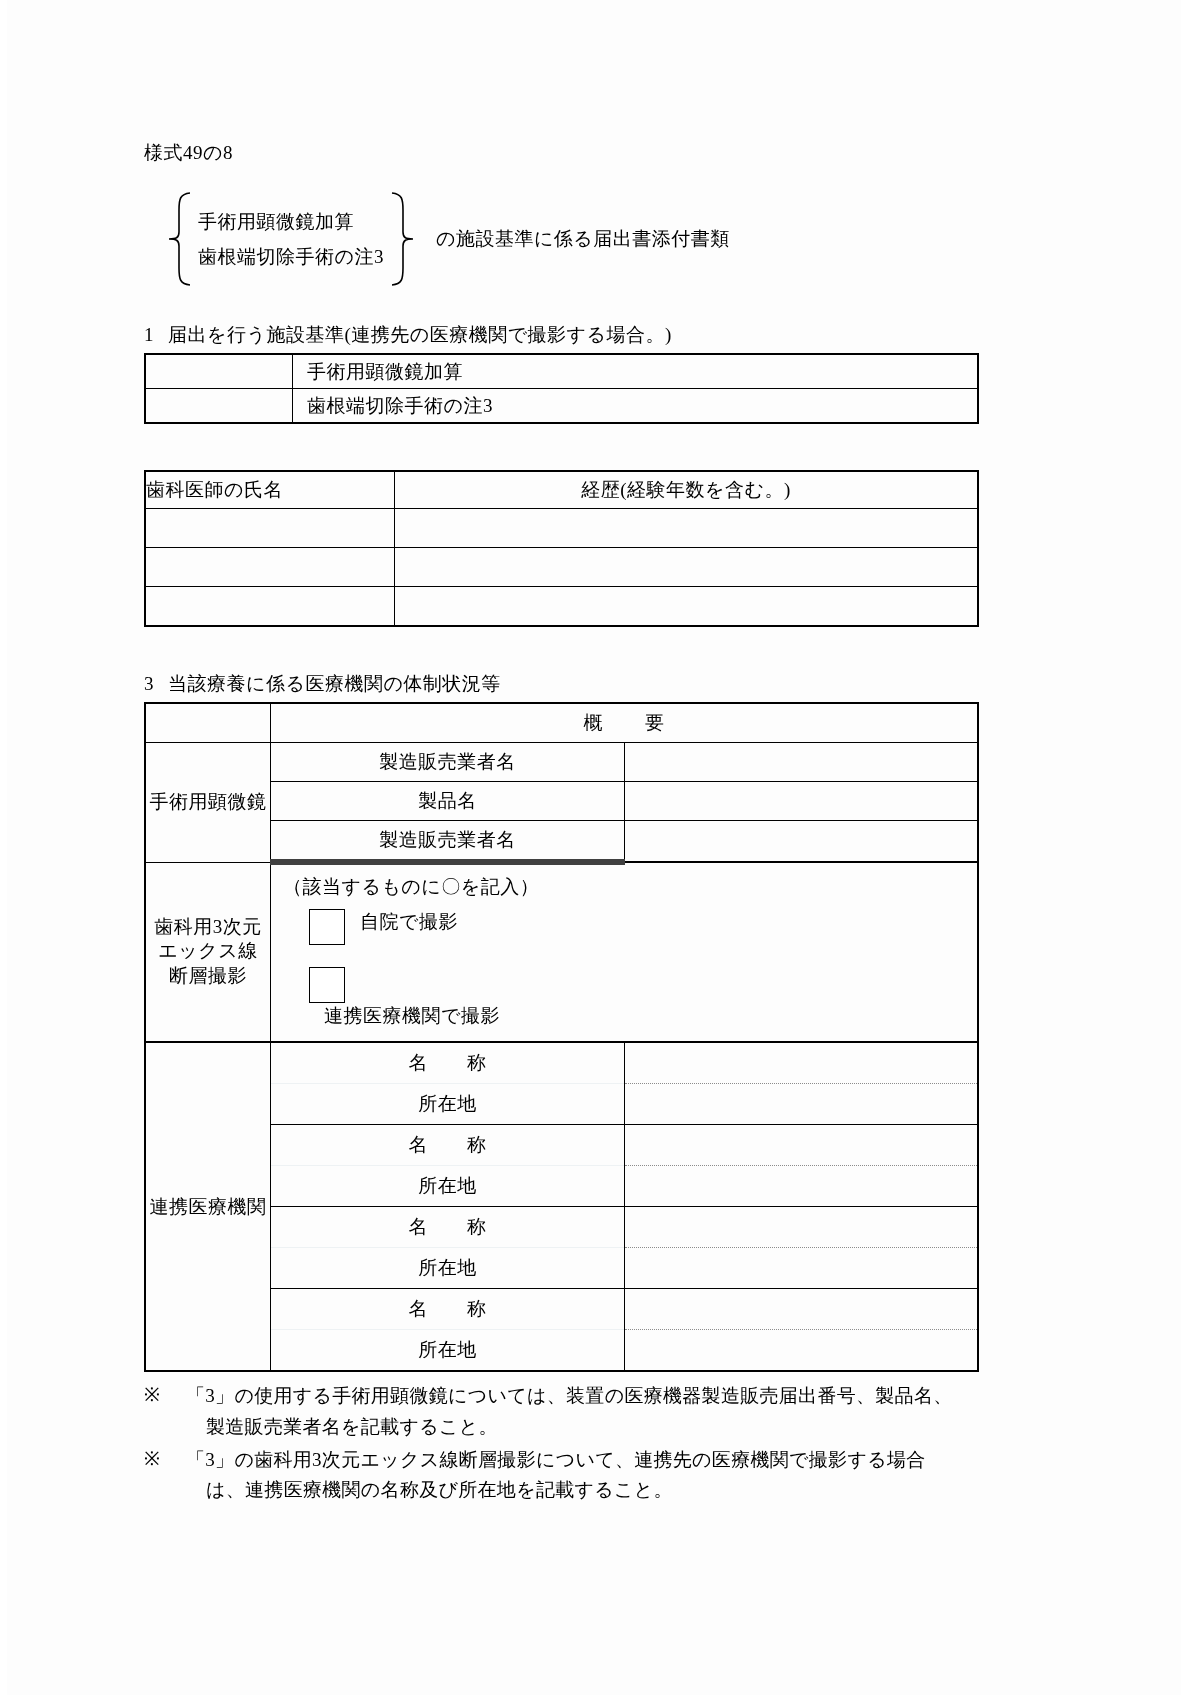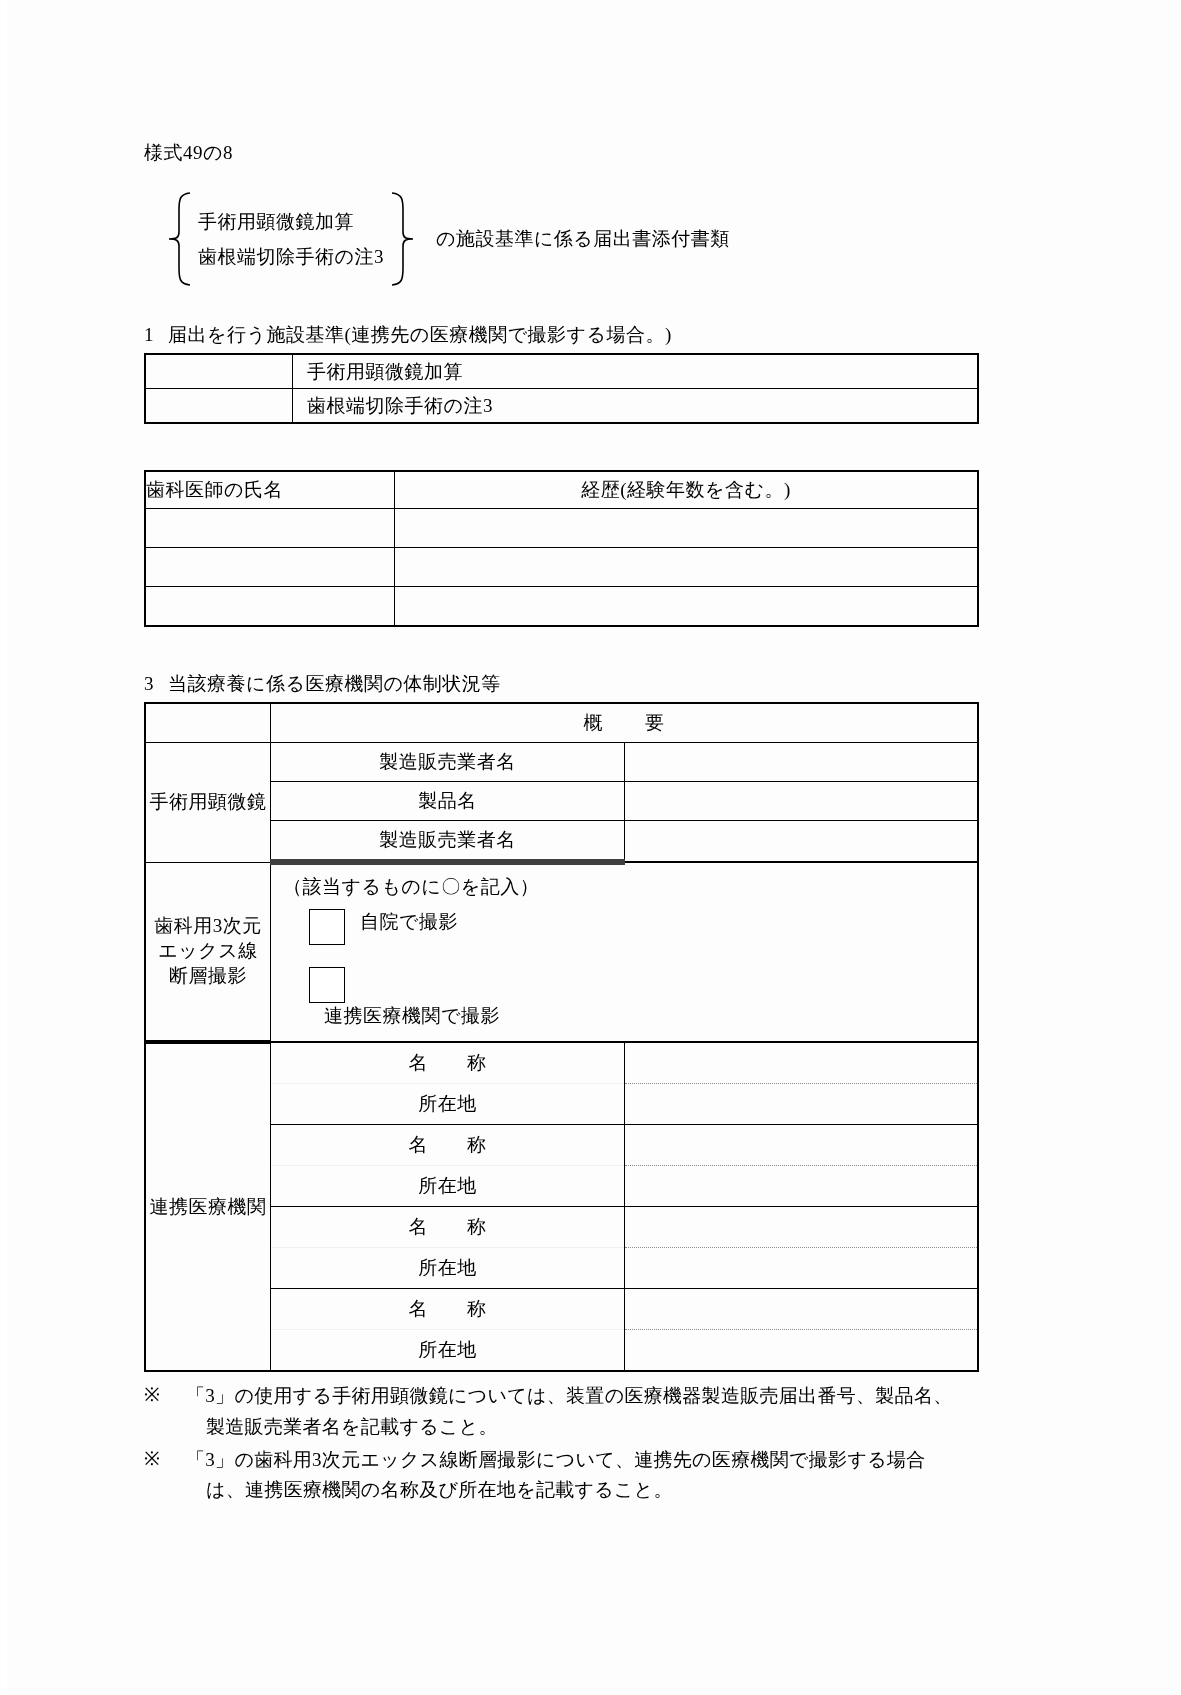--- a/index.html
+++ b/index.html
@@ -292,21 +292,21 @@
           <tr>
             <td class="c-sub">製品名</td>
             <td class="c-val"></td>
           </tr>
           <tr>
             <td class="c-sub" style="border-bottom:6px solid #404040;">製造販売業者名</td>
             <td class="c-val" style="border-bottom:2px solid #000;"></td>
           </tr>
 
           <tr>
-            <td class="c-cat multi-line" style="border-bottom:4px solid #000000;">
+            <td class="c-cat multi-line" style="border-bottom:2px solid #000000;">
               <div>歯科用3次元</div>
               <div>エックス線</div>
               <div>断層撮影</div>
             </td>
             <td colspan="2" style="border-bottom:2px solid #000;">
               <div class="cb-area">
                 <div class="cb-note">（該当するものに〇を記入）</div>
                 <div class="cb-row">
                   <div class="cb-box"></div>
                   <div class="cb-label">自院で撮影</div>

